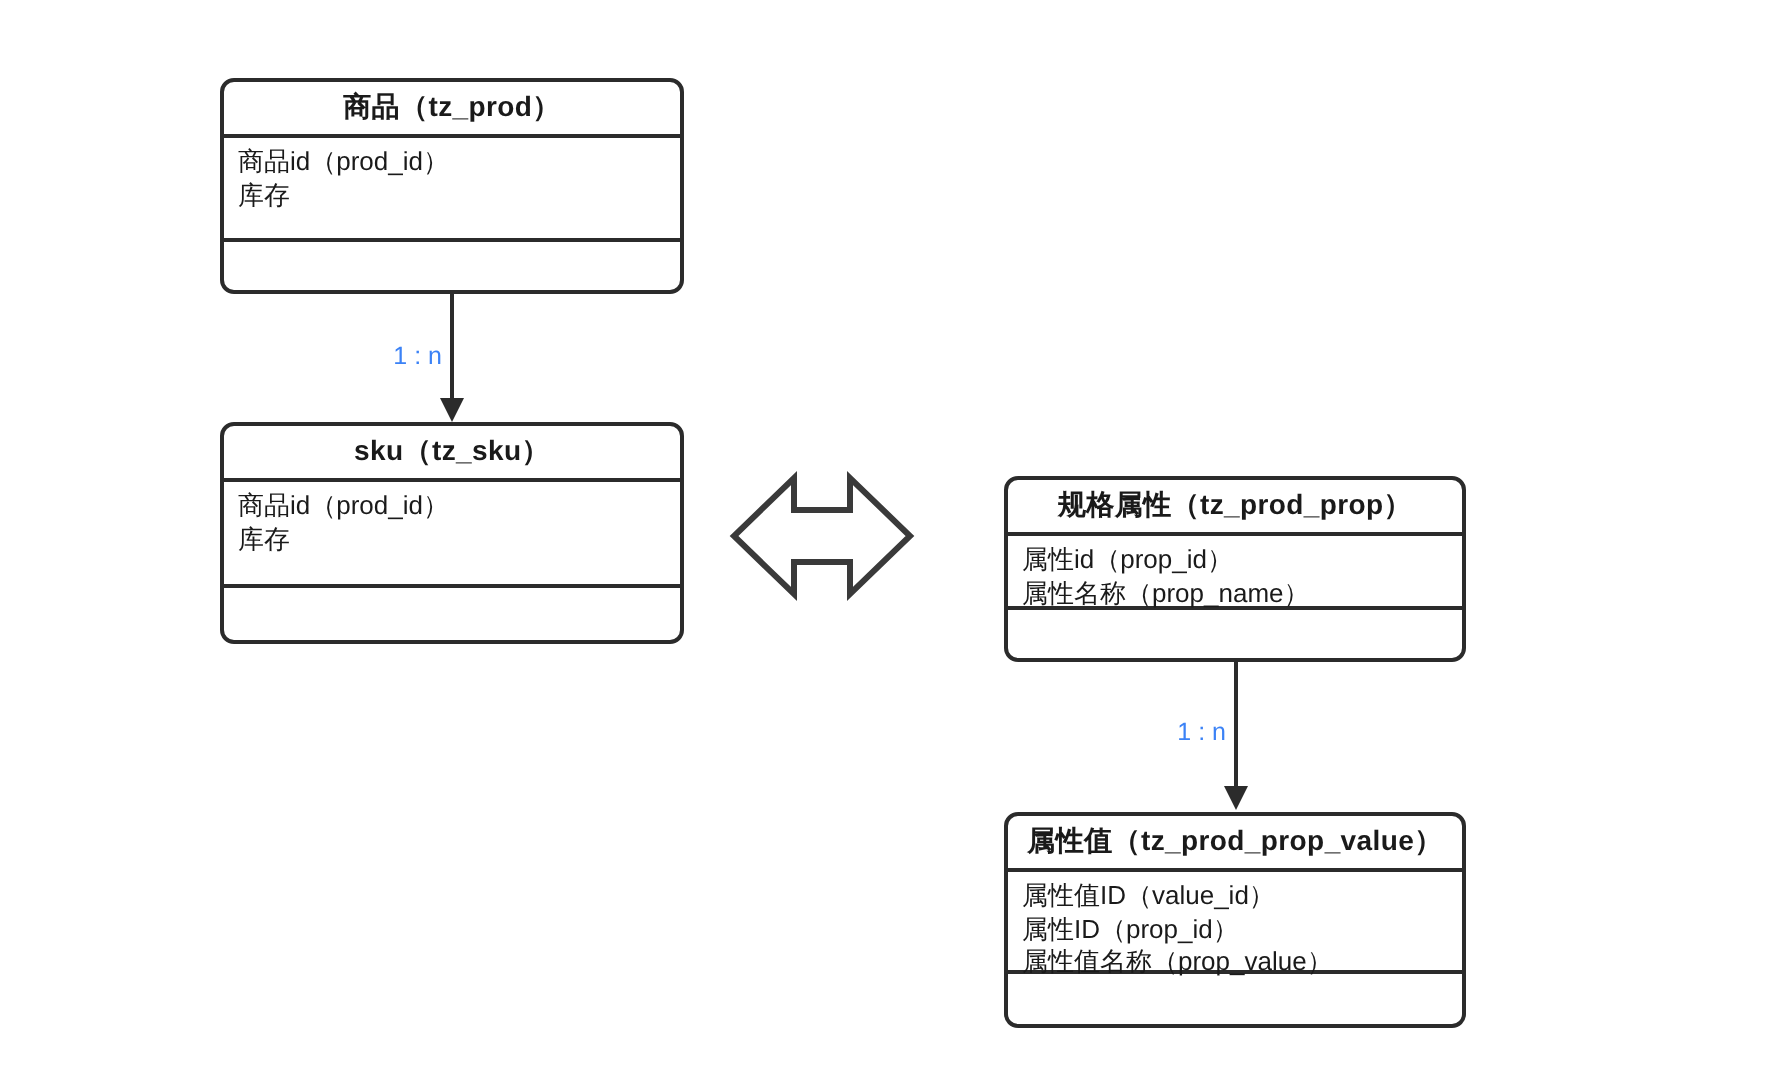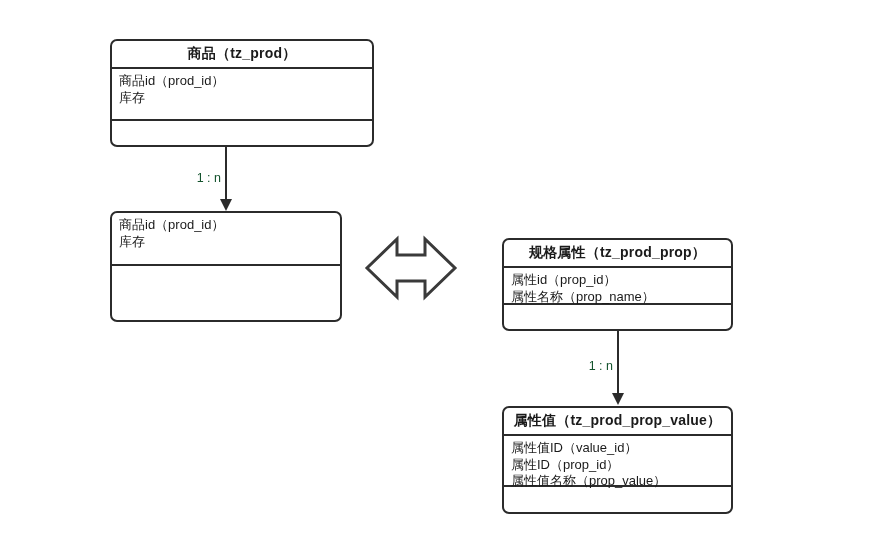--- a/index.html
+++ b/index.html
@@ -52,21 +52,21 @@
     width: 100%;
   }
   .attr-row {
     color: #1a1a1a;
     white-space: nowrap;
     line-height: 16.5px;
     font-size: 13px;
   }
 
   
-  #tbl-prod        { left: 110px; top: 39px;  width: 264px; height: 108px; }
+  #tbl-prod        { left: 110px; top: 39px;  width: 232px; height: 108px; }
   #tbl-prod .entity-header { height: 28px; font-size: 14px; }
   #tbl-prod .entity-body   { height: 52px; }
   #tbl-prod .entity-footer { height: 24px; }
 
   #tbl-sku         { left: 110px; top: 211px; width: 232px; height: 111px; }
   #tbl-sku .entity-header  { height: 28px; font-size: 14px; }
   #tbl-sku .entity-body    { height: 53px; }
   #tbl-sku .entity-footer  { height: 26px; }
 
   #tbl-prop        { left: 502px; top: 238px; width: 231px; height: 93px; }
@@ -95,21 +95,21 @@
     left: -5px;
     width: 0;
     height: 0;
     border-left: 6px solid transparent;
     border-right: 6px solid transparent;
     border-top: 12px solid #2b2b2b;
   }
   .connector-label {
     position: absolute;
     font-size: 12.5px;
-    color: #14532d;
+    color: #3b82f6;
     white-space: nowrap;
     text-align: right;
   }
 
   #conn-prod-sku  { left: 225px; top: 146px; height: 65px; }
   #conn-prod-sku  .connector-line  { height: 54px; }
   #conn-prod-sku  .connector-arrow { top: 53px; }
   #conn-prod-sku  .connector-label { left: -40px; top: 25px; width: 36px; }
 
   #conn-prop-value { left: 617px; top: 331px; height: 75px; }
@@ -135,20 +135,21 @@
   <div class="entity" id="tbl-prod">
     <div class="entity-header">商品（tz_prod）</div>
     <div class="entity-body">
       <div class="attr-row">商品id（prod_id）</div>
       <div class="attr-row">库存</div>
     </div>
     <div class="entity-footer"></div>
   </div>
 
   <div class="entity" id="tbl-sku">
+    <div class="entity-header">sku（tz_sku）</div>
     <div class="entity-body">
       <div class="attr-row">商品id（prod_id）</div>
       <div class="attr-row">库存</div>
     </div>
     <div class="entity-footer"></div>
   </div>
 
   <div class="entity" id="tbl-prop">
     <div class="entity-header">规格属性（tz_prod_prop）</div>
     <div class="entity-body">

